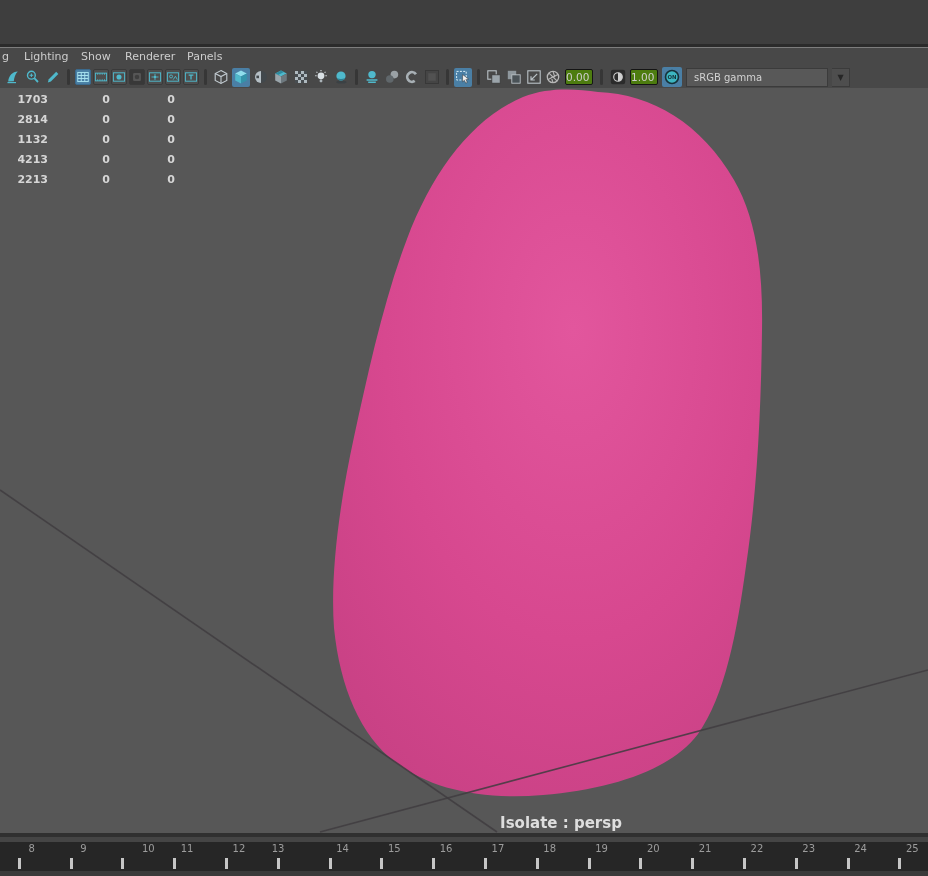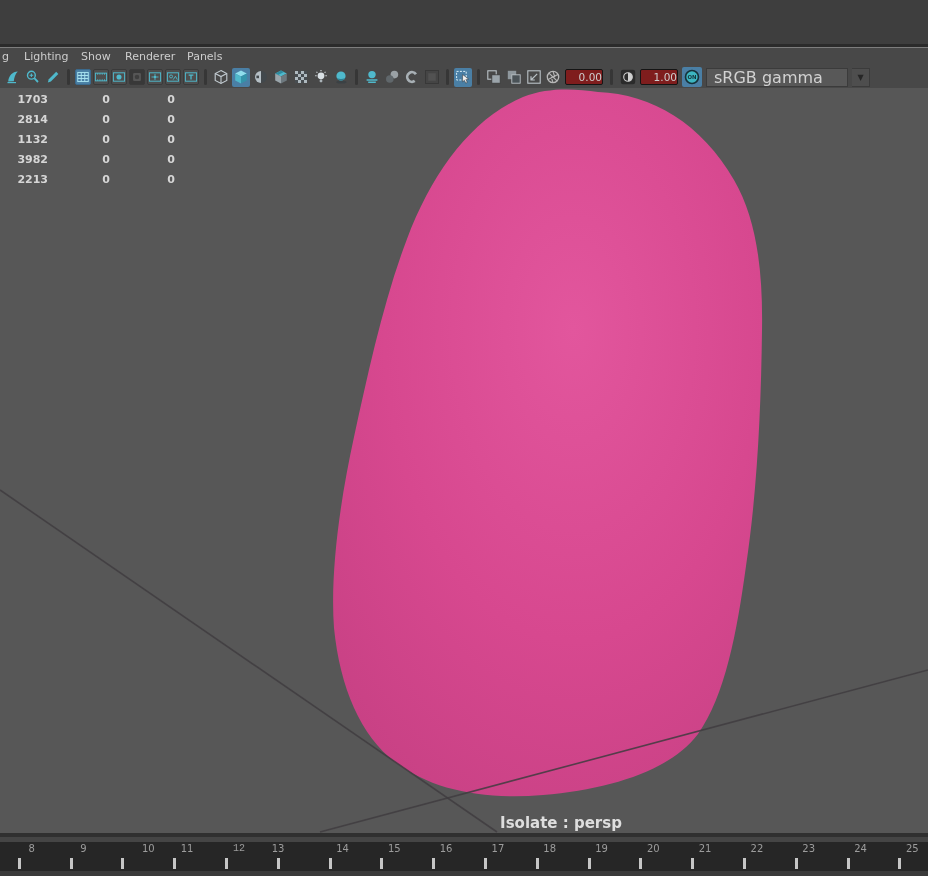--- a/index.html
+++ b/index.html
@@ -22,26 +22,26 @@
   .tbi svg{width:16px;height:16px;display:block;}
   .tbi.small{width:18px;}
   .tbi.boxed{width:16px;height:16px;border:1px solid #3a3a3a;background:#4e4e4e;}
   .tbi.boxed svg{width:14px;height:14px;}
   .tbi.hl{background:#4a7fa5;border-color:#3b6a8d;}
   .tbi.dark{background:#383838;}
   .grip{width:3px;height:16px;border-radius:2px;background:#363636;margin:0 3px;flex:0 0 auto;}
   .tb-right{position:absolute;left:545px;top:0;height:22px;display:flex;align-items:center;gap:4px;}
   .tb-right .icon-slot{width:16px;height:16px;display:inline-flex;}
   .tb-right .icon-slot svg{width:16px;height:16px;}
-  .field{width:38px;height:16px;background:#7f1d1d;border:1px solid #151515;border-radius:2px;
-         color:#cdcdcd;font-size:10.5px;text-align:right;padding:0;font-family:"DejaVu Sans",sans-serif;}
+  .field{width:28px;height:16px;background:#4d7c0f;border:1px solid #151515;border-radius:2px;
+         color:#cdcdcd;font-size:10.5px;text-align:left;padding:0;font-family:"DejaVu Sans",sans-serif;}
   .on-btn{width:20px;height:20px;border-radius:2px;background:#4a7fa5;display:inline-flex;align-items:center;justify-content:center;}
   .on-btn svg{width:18px;height:18px;}
   .dropdown{width:142px;height:19px;background:#585858;border:1px solid #3b3b3b;display:flex;align-items:center;
-            color:#d2d2d2;font-size:16px;padding-left:7px;}
+            color:#d2d2d2;font-size:10px;padding-left:7px;}
   .dd-arrow{width:18px;height:19px;background:#4e4e4e;border:1px solid #3b3b3b;border-left:none;
             display:flex;align-items:center;justify-content:center;color:#262626;font-size:8px;}
 
   
   .viewport{position:absolute;left:0;top:88px;width:928px;height:745px;background:#575757;}
   .viewport svg.canvas{position:absolute;left:0;top:0;}
   .hud{position:absolute;left:0;top:5px;}
   .hud-row{display:flex;height:20px;align-items:flex-start;}
   .hud-c{display:inline-block;text-align:right;font-size:11px;font-weight:bold;color:#d6d6d6;}
   .hud-c.c0{width:48px;} .hud-c.c1{width:62px;} .hud-c.c2{width:65px;}
@@ -304,21 +304,21 @@
           <span class="hud-c c0">2814</span>
           <span class="hud-c c1">0</span>
           <span class="hud-c c2">0</span>
         </div>
         <div class="hud-row">
           <span class="hud-c c0">1132</span>
           <span class="hud-c c1">0</span>
           <span class="hud-c c2">0</span>
         </div>
         <div class="hud-row">
-          <span class="hud-c c0">3982</span>
+          <span class="hud-c c0">4213</span>
           <span class="hud-c c1">0</span>
           <span class="hud-c c2">0</span>
         </div>
         <div class="hud-row">
           <span class="hud-c c0">2213</span>
           <span class="hud-c c1">0</span>
           <span class="hud-c c2">0</span>
         </div>
       </div>
     <div class="isolate-label">Isolate : persp</div>
@@ -328,21 +328,21 @@
   <div class="vp-band"></div>
   <div class="timeline" id="timeline">
       <span class="tl-num" style="left: 31.7px;">8</span>
       <span class="tl-tick" style="left: 17.7px;"></span>
       <span class="tl-num" style="left: 83.5px;">9</span>
       <span class="tl-tick" style="left: 69.5px;"></span>
       <span class="tl-num" style="left: 135.3px; margin-left: 13px;">10</span>
       <span class="tl-tick" style="left: 121.3px;"></span>
       <span class="tl-num" style="left: 187.1px;">11</span>
       <span class="tl-tick" style="left: 173.1px;"></span>
-      <span class="tl-num" style="left: 238.9px; font-family: Liberation Mono, monospace;">12</span>
+      <span class="tl-num" style="left: 238.9px;">12</span>
       <span class="tl-tick" style="left: 224.9px;"></span>
       <span class="tl-num" style="left: 278px;">13</span>
       <span class="tl-tick" style="left: 276.7px;"></span>
       <span class="tl-num" style="left: 342.5px;">14</span>
       <span class="tl-tick" style="left: 328.5px;"></span>
       <span class="tl-num" style="left: 394.3px;">15</span>
       <span class="tl-tick" style="left: 380.3px;"></span>
       <span class="tl-num" style="left: 446.1px;">16</span>
       <span class="tl-tick" style="left: 432.1px;"></span>
       <span class="tl-num" style="left: 497.9px;">17</span>

